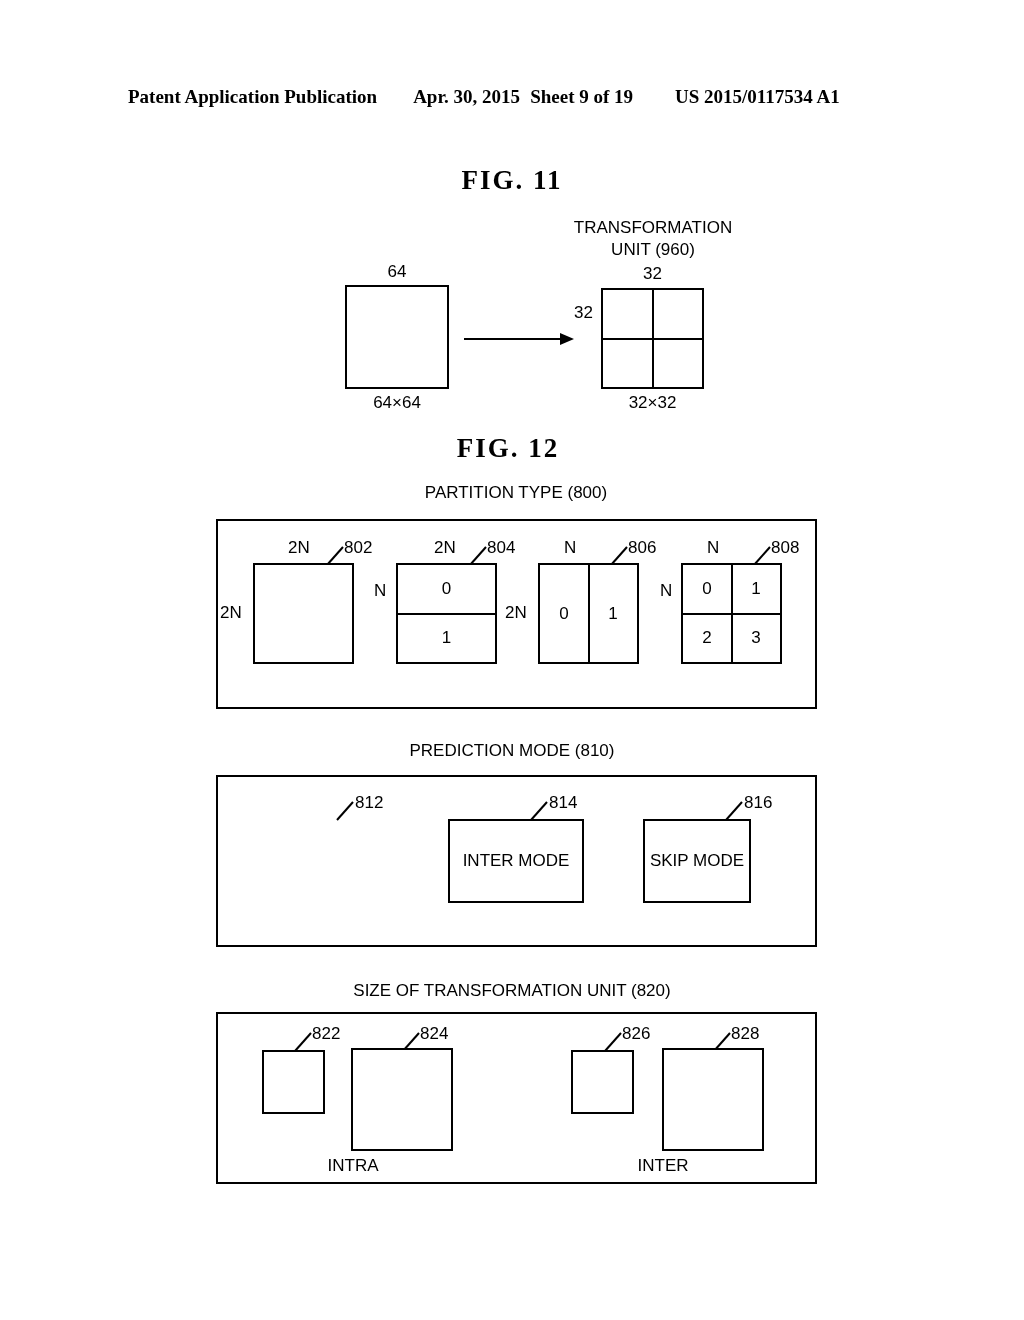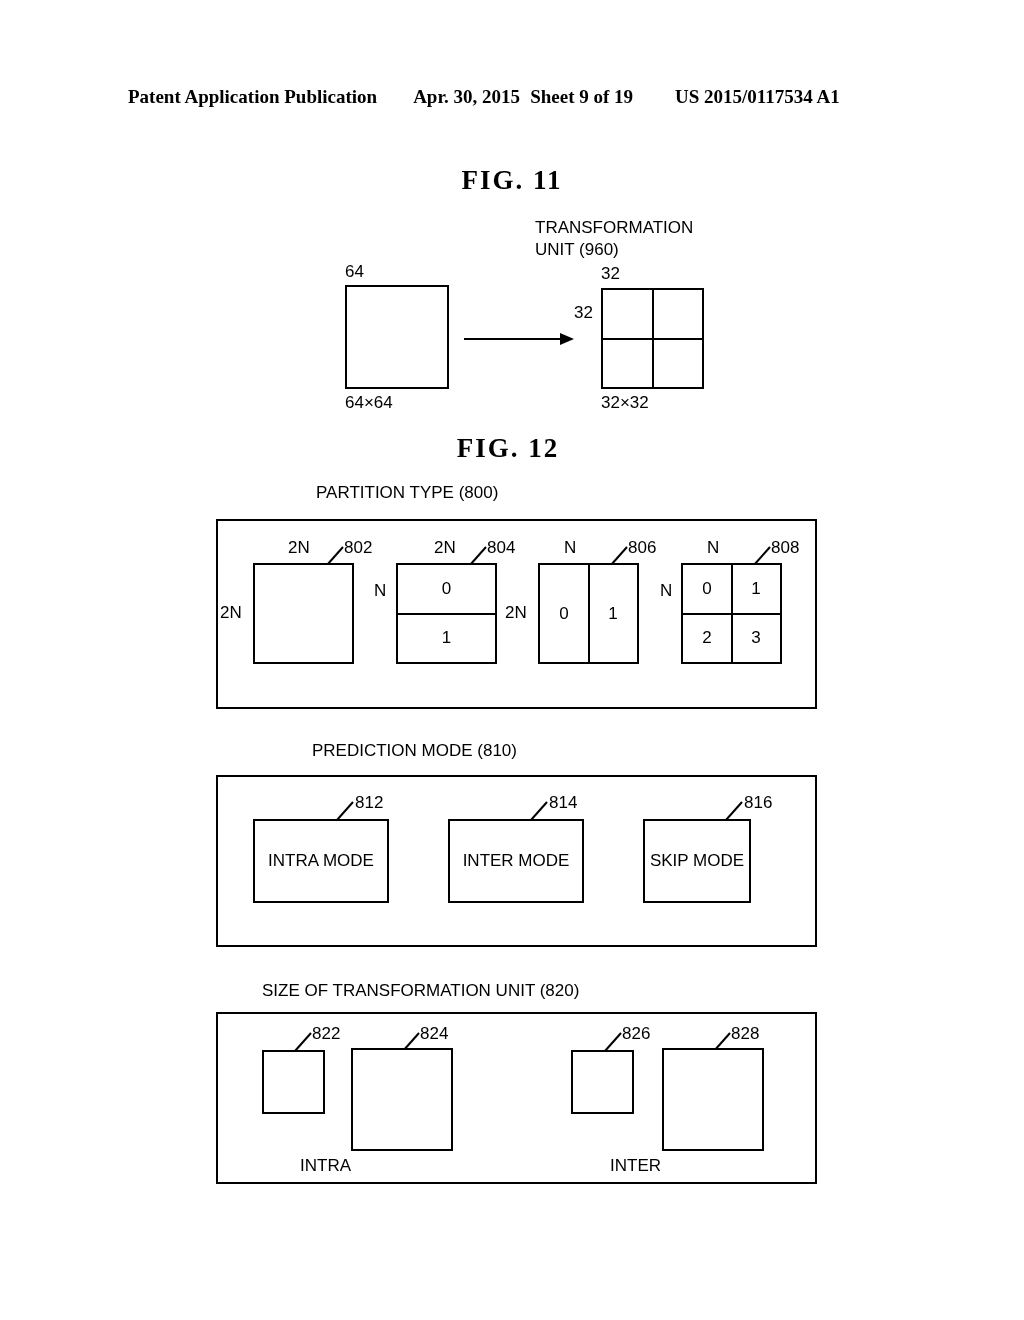--- a/index.html
+++ b/index.html
@@ -55,20 +55,21 @@
 
   
   .lbl {
     position: absolute;
     font-family: "Liberation Sans", sans-serif;
     font-size: 17px;
     white-space: nowrap;
     line-height: 22px;
   }
   .lbl-c {
+    text-align: center;
   }
 
   
   .box {
     position: absolute;
     border: 2px solid #000;
     box-sizing: border-box;
     background: #fff;
   }
   .outerbox {
@@ -208,23 +209,20 @@
   </div>
 
   <div class="lbl lbl-c" style="left:312px; top:740px; width:400px;">PREDICTION MODE (810)</div>
 
   <div class="outerbox" style="left:216px; top:775px; width:601px; height:172px;"></div>
 
   <div class="lbl" style="left:355px; top:792px;">812</div>
   <svg class="leader" style="left:337px; top:800px;" width="22" height="22">
     <line x1="0" y1="20" x2="16" y2="2" stroke="#000" stroke-width="2"></line>
   </svg>
-  <div class="box" style="left:253px; top:819px; width:136px; height:84px;">
-    <div class="modebox-text">INTRA MODE</div>
-  </div>
 
   <div class="lbl" style="left:549px; top:792px;">814</div>
   <svg class="leader" style="left:531px; top:800px;" width="22" height="22">
     <line x1="0" y1="20" x2="16" y2="2" stroke="#000" stroke-width="2"></line>
   </svg>
   <div class="box" style="left:448px; top:819px; width:136px; height:84px;">
     <div class="modebox-text">INTER MODE</div>
   </div>
 
   <div class="lbl" style="left:744px; top:792px;">816</div>

